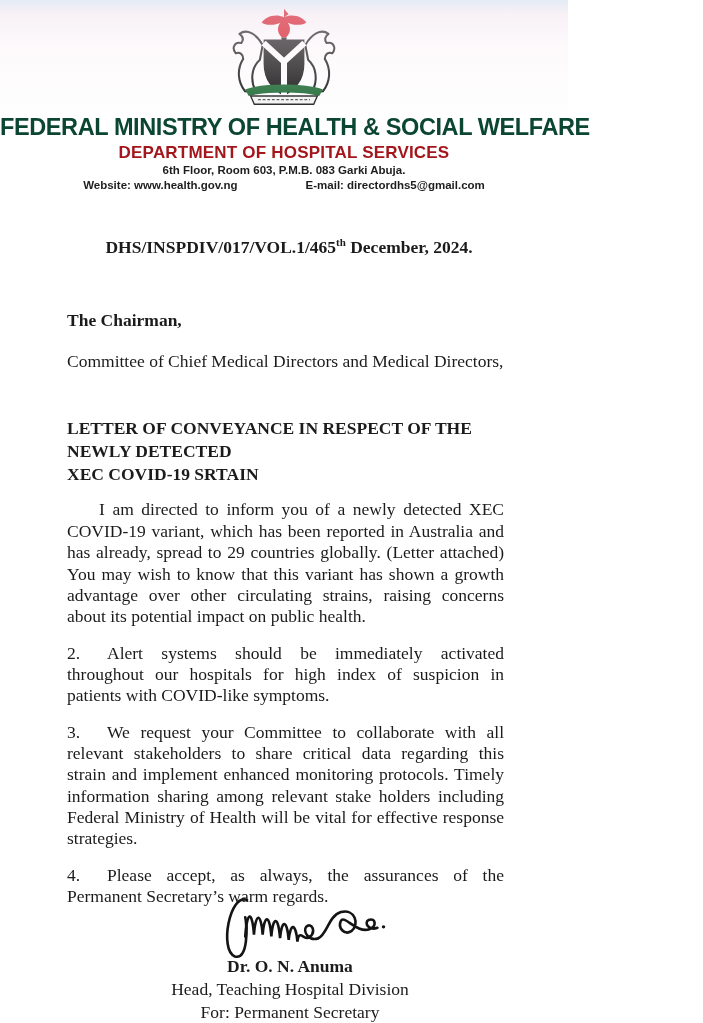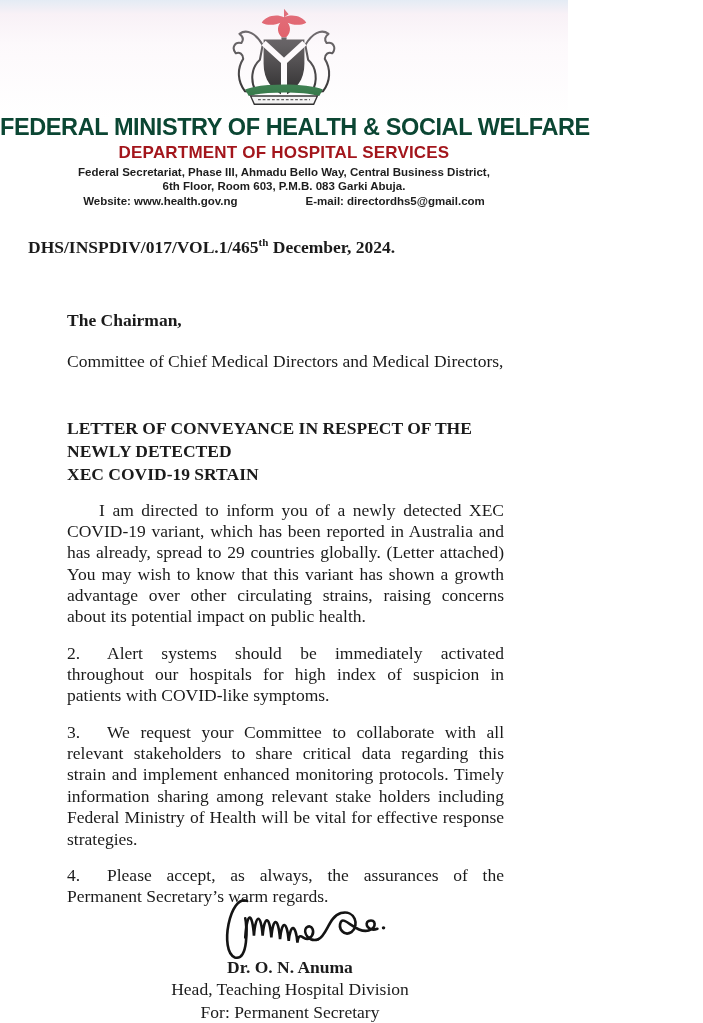--- a/index.html
+++ b/index.html
@@ -41,22 +41,22 @@
   }
   .addr-line2 { margin-top: 1px; }
   .contact-line {
     font-family: "Liberation Sans", sans-serif;
     font-weight: bold; font-size: 11.5px; color: #1d1d1d;
     display: flex; justify-content: center; gap: 68px; margin-top: 2px;
   }
 
   
   .meta-row {
-    display: flex; justify-content: flex-start; align-items: baseline;
-    padding: 0 44px 0 28px; margin-top: 30px;
+    display: flex; justify-content: center; align-items: baseline;
+    padding: 0 44px 0 54px; margin-top: 46px;
     font-weight: bold; font-size: 17.5px;
   }
   .meta-row sup { font-size: 11px; vertical-align: super; line-height: 0; }
 
   
   .recipient { padding: 0 44px 0 67px; margin-top: 52px; font-size: 17.5px; }
   .recipient-line1 { font-weight: bold; }
   .recipient-line2 { margin-top: 20px; font-weight: normal; }
 
   
@@ -99,21 +99,20 @@
         <path d="M48 40 L70 60 L92 40 M70 60 V97" stroke="#ffffff" stroke-width="6.5" fill="none"></path>
 
         <path d="M28 90 C46 83 94 83 112 90 L108 97 C90 92 50 92 32 97 Z" fill="#1d6b34"></path>
 
         <path d="M34 97 H106 L102 106 H38 Z" fill="#f4f4f4" stroke="#222222" stroke-width="1.5"></path>
         <path d="M42 101 H98" stroke="#555555" stroke-width="1.5" stroke-dasharray="3 2"></path>
       </svg>
     </span>
     <div class="ministry">FEDERAL MINISTRY OF HEALTH &amp; SOCIAL WELFARE</div>
     <div class="department">DEPARTMENT OF HOSPITAL SERVICES</div>
-    <div class="addr">Federal Secretariat, Phase III, Ahmadu Bello Way, Central Business District,</div>
     <div class="addr addr-line2">6th Floor, Room 603, P.M.B. 083 Garki Abuja.</div>
     <div class="contact-line">
       <span>Website: www.health.gov.ng</span>
       <span>E-mail: directordhs5@gmail.com</span>
     </div>
   </div>
 
   <div class="meta-row">
     <span>DHS/INSPDIV/017/VOL.1/46</span>
     <span><span>5</span><sup>th</sup><span> December, 2024.</span></span>

